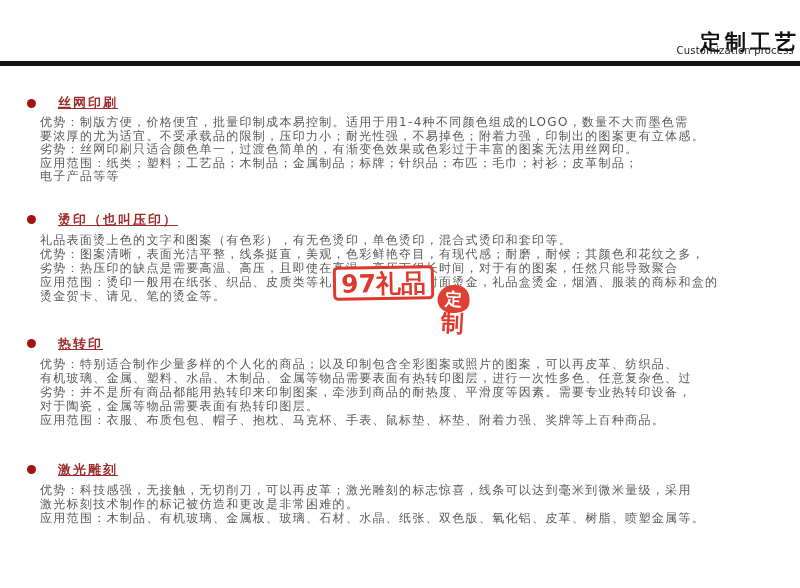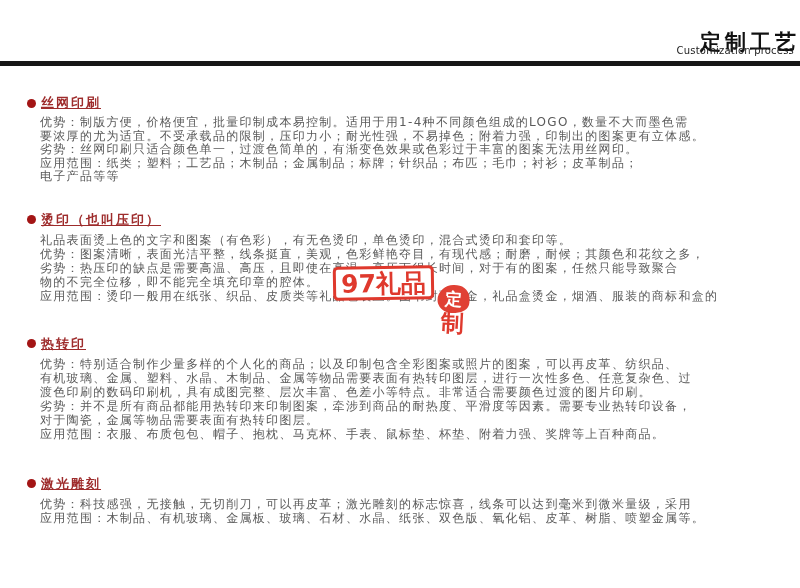--- a/index.html
+++ b/index.html
@@ -35,21 +35,21 @@
     background: #ffffff;
     border-top: 3px solid #161616;
     border-bottom: 2px solid #161616;
   }
   
   .sections { padding: 0 2px 0 27px; }
   .section { margin-top: 28px; }
   .section-heading {
     display: flex;
     align-items: center;
-    gap: 5px;
+    gap: 22px;
     line-height: 16px;
   }
   .bullet {
     width: 9px; height: 9px;
     border-radius: 50%;
     background: #a31515;
     flex: 0 0 auto;
   }
   .section-title {
     font-size: 13px;
@@ -143,45 +143,45 @@
     </section>
     <section class="section">
       <div class="section-heading">
         <span class="bullet"></span>
         <span class="section-title">烫印（也叫压印）</span>
       </div>
       <div class="section-body">
         <div class="body-line">礼品表面烫上色的文字和图案（有色彩），有无色烫印，单色烫印，混合式烫印和套印等。</div>
         <div class="body-line">优势：图案清晰，表面光洁平整，线条挺直，美观，色彩鲜艳夺目，有现代感；耐磨，耐候；其颜色和花纹之多，</div>
         <div class="body-line">劣势：热压印的缺点是需要高温、高压，且即使在高温、高压下很长时间，对于有的图案，任然只能导致聚合</div>
-        <div class="body-line">物的不完全位移，即不能完全填充印章的腔体。</div>
         <div class="body-line">应用范围：烫印一般用在纸张、织品、皮质类等礼品包装上。图书封面烫金，礼品盒烫金，烟酒、服装的商标和盒的</div>
+        <div class="body-line">烫金贺卡、请见、笔的烫金等。</div>
       </div>
     </section>
     <section class="section">
       <div class="section-heading">
         <span class="bullet"></span>
         <span class="section-title">热转印</span>
       </div>
       <div class="section-body">
         <div class="body-line">优势：特别适合制作少量多样的个人化的商品；以及印制包含全彩图案或照片的图案，可以再皮革、纺织品、</div>
         <div class="body-line">有机玻璃、金属、塑料、水晶、木制品、金属等物品需要表面有热转印图层，进行一次性多色、任意复杂色、过</div>
-        <div class="body-line">渡色印刷的数码印刷机，具有成图完整、层次丰富、色差小等特点。非常适合需要颜色过渡的图片印刷。</div>
         <div class="body-line">劣势：并不是所有商品都能用热转印来印制图案，牵涉到商品的耐热度、平滑度等因素。需要专业热转印设备，</div>
         <div class="body-line">对于陶瓷，金属等物品需要表面有热转印图层。</div>
         <div class="body-line">应用范围：衣服、布质包包、帽子、抱枕、马克杯、手表、鼠标垫、杯垫、附着力强、奖牌等上百种商品。</div>
       </div>
     </section>
     <section class="section">
       <div class="section-heading">
         <span class="bullet"></span>
         <span class="section-title">激光雕刻</span>
       </div>
       <div class="section-body">
         <div class="body-line">优势：科技感强，无接触，无切削刀，可以再皮革；激光雕刻的标志惊喜，线条可以达到毫米到微米量级，采用</div>
+        <div class="body-line">激光标刻技术制作的标记被仿造和更改是非常困难的。</div>
         <div class="body-line">应用范围：木制品、有机玻璃、金属板、玻璃、石材、水晶、纸张、双色版、氧化铝、皮革、树脂、喷塑金属等。</div>
       </div>
     </section>
   </div>
 
 <div class="watermark wm-box">
   <span class="wm-box-text">97礼品</span>
 </div>
 <div class="watermark wm-seal">
   <div class="wm-seal-blob">

